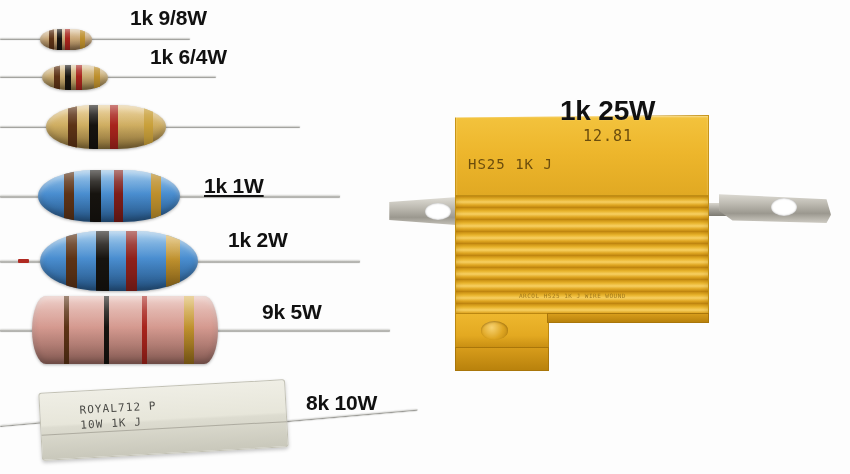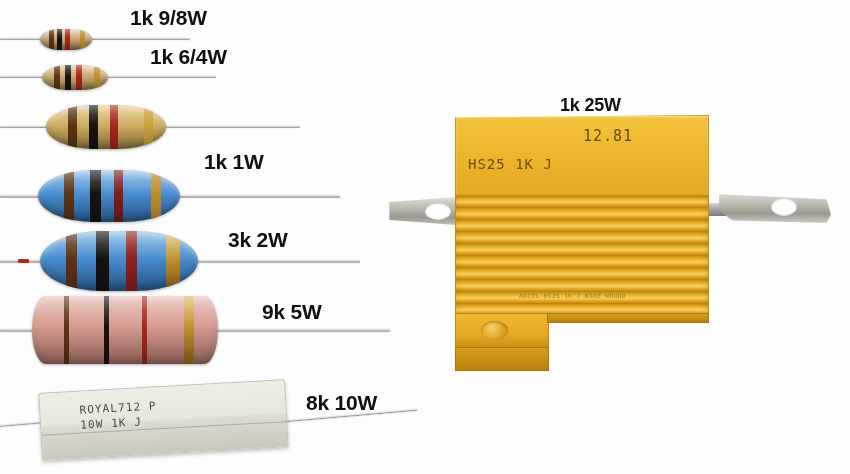--- a/index.html
+++ b/index.html
@@ -181,34 +181,34 @@
   <div class="axial" style="left:0px;top:162px;width:340px;height:68px;">
     <div class="lead tip" style="left:0px;width:42px;"></div>
     <div class="lead tip" style="left:176px;width:164px;"></div>
     <div class="body dogbone" style="left:38px;width:142px;height:52px;margin-top:-26px;background:linear-gradient(to bottom,#74b0e2 0%,#4a8ed0 45%,#2f6ba8 100%);">
       <div class="band" style="left:26px;width:10px;background:#5d3316;"></div>
       <div class="band" style="left:52px;width:11px;background:#16130f;"></div>
       <div class="band" style="left:76px;width:9px;background:#7d1d1a;"></div>
       <div class="band" style="left:113px;width:10px;background:#bd8f2c;"></div>
     </div>
   </div>
-  <div class="label" style="left:204px;top:150px;font-size:21px;">1k 1W</div>
+  <div class="label" style="left:204px;top:174px;font-size:21px;text-decoration:underline;">1k 1W</div>
 
   <div class="axial" style="left:0px;top:222px;width:360px;height:78px;">
     <div class="lead tip" style="left:0px;width:44px;"></div>
     <div class="redmark" style="left:18px;"></div>
     <div class="lead tip" style="left:194px;width:166px;"></div>
     <div class="body dogbone" style="left:40px;width:158px;height:60px;margin-top:-30px;background:linear-gradient(to bottom,#74b0e2 0%,#4a8ed0 45%,#2f6ba8 100%);">
       <div class="band" style="left:26px;width:11px;background:#5d3316;"></div>
       <div class="band" style="left:56px;width:13px;background:#16130f;"></div>
       <div class="band" style="left:86px;width:11px;background:#8f211b;"></div>
       <div class="band" style="left:126px;width:14px;background:linear-gradient(to bottom,#e3c071 0%,#bd8f2c 50%,#9a701c 100%);"></div>
     </div>
   </div>
-  <div class="label" style="left:228px;top:228px;font-size:21px;">3k 2W</div>
+  <div class="label" style="left:228px;top:228px;font-size:21px;">1k 2W</div>
 
   <div class="axial" style="left:0px;top:288px;width:390px;height:84px;">
     <div class="lead tip" style="left:0px;width:36px;"></div>
     <div class="lead tip" style="left:214px;width:176px;"></div>
     <div class="body cyl" style="left:32px;width:186px;height:68px;margin-top:-34px;background:linear-gradient(to bottom,#e2b0a6 0%,#d59a90 45%,#b37a70 100%);">
       <div class="band" style="left:32px;width:5px;background:#5d3316;"></div>
       <div class="band" style="left:72px;width:5px;background:#16130f;"></div>
       <div class="band" style="left:110px;width:5px;background:#a8241c;"></div>
       <div class="band" style="left:152px;width:10px;background:linear-gradient(to bottom,#dcb55c 0%,#bd8f2c 50%,#9a701c 100%);"></div>
     </div>
@@ -245,15 +245,15 @@
 
     <div class="arc-fins" style="left:0px;top:80px;width:252px;height:122px;"></div>
 
     <div class="arc-smalltext" style="left:64px;top:177px;">ARCOL HS25 1K J  WIRE WOUND</div>
 
     <div class="arc-foot" style="left:0px;top:198px;width:92px;height:36px;"></div>
     <div class="screw-hole" style="left:26px;top:206px;width:27px;height:19px;"></div>
     <div class="arc-foot-edge" style="left:0px;top:232px;width:92px;height:22px;"></div>
     <div class="arc-foot-edge" style="left:92px;top:198px;width:160px;height:8px;"></div>
   </div>
-  <div class="label" style="left:560px;top:95px;font-size:18px;">1k 25W</div>
+  <div class="label" style="left:560px;top:95px;font-size:28px;">1k 25W</div>
 
 </div>
 
 </body></html>

